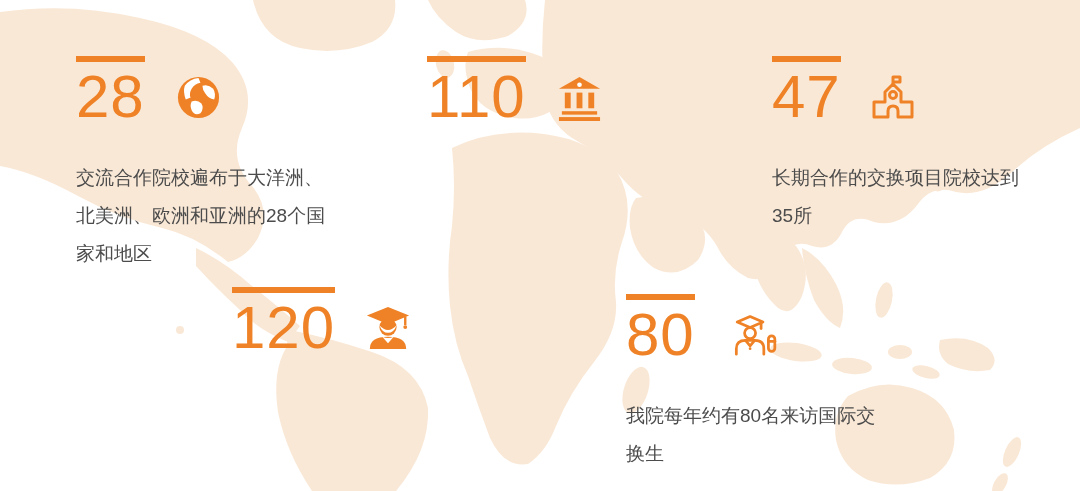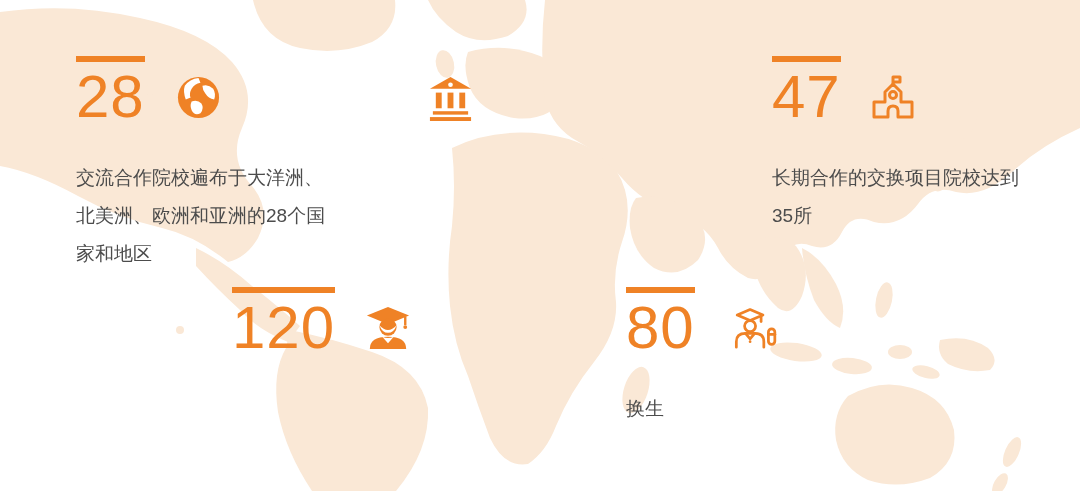--- a/index.html
+++ b/index.html
@@ -26,21 +26,21 @@
   .stat-icon{margin-top:18px;}
   .stat-icon svg{display:block;}
   .icon-fill{fill:var(--accent);}
   .icon-stroke{stroke:var(--accent); fill:none; stroke-width:3; stroke-linejoin:round; stroke-linecap:round;}
   .stat-text{margin-top:31px; color:var(--text); font-size:19px; line-height:38px;}
   .stat-text .line{white-space:nowrap;}
   .pos-1{left:76px;  top:56px;}
   .pos-2{left:427px; top:56px;}
   .pos-3{left:772px; top:56px;}
   .pos-4{left:232px; top:287px;}
-  .pos-5{left:626px; top:287px;}
+  .pos-5{left:626px; top:294px;}
 </style>
 </head>
 <body>
 
 <div class="canvas">
 
   <svg class="map" width="1080" height="491" viewBox="0 0 1080 491" aria-hidden="true">
     <g>
 
       <path d="M253,0 L395,0 Q398,28 372,42 Q338,56 300,48 Q262,40 253,0 Z"></path>
@@ -105,20 +105,21 @@
     </div>
     <div class="stat-text">
       <div class="line">交流合作院校遍布于大洋洲、</div>
       <div class="line">北美洲、欧洲和亚洲的28个国</div>
       <div class="line">家和地区</div>
     </div>
   </div>
 
   <div class="stat pos-2">
     <div class="stat-head">
+      <div class="stat-num">110</div>
       <span class="stat-icon">
         <svg width="47" height="47" viewBox="0 0 48 48">
           <path class="icon-fill" d="M24,3 L45,15 L3,15 Z"></path>
           <circle fill="#fff" cx="24" cy="11" r="2.4"></circle>
           <rect class="icon-fill" x="9" y="19" width="6" height="16"></rect>
           <rect class="icon-fill" x="21" y="19" width="6" height="16"></rect>
           <rect class="icon-fill" x="33" y="19" width="6" height="16"></rect>
           <rect class="icon-fill" x="6" y="38" width="36" height="3.5"></rect>
           <rect class="icon-fill" x="3" y="44" width="42" height="4"></rect>
         </svg>
@@ -170,17 +171,18 @@
           <circle class="icon-stroke" cx="27" cy="23" r="6"></circle>
           <path class="icon-stroke" d="M12,46 L12,40 Q12,31 22,31 L32,31 Q42,31 42,40 L42,46"></path>
           <path class="icon-stroke" d="M22,31 L27,37 L32,31"></path>
           <circle class="icon-fill" cx="27" cy="40" r="1.5"></circle>
           <rect class="icon-stroke" x="47" y="26" width="7" height="17" rx="3.5"></rect>
           <path class="icon-stroke" d="M47,32 L54,32"></path>
         </svg>
       </span>
     </div>
     <div class="stat-text">
+      <div class="line">我院每年约有80名来访国际交</div>
       <div class="line">换生</div>
     </div>
   </div>
 
 </div>
 
 </body></html>

